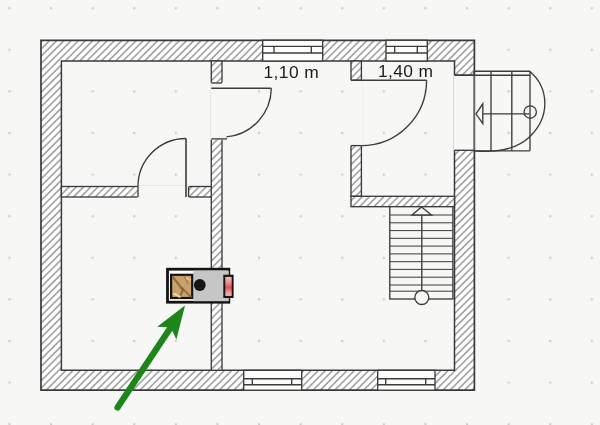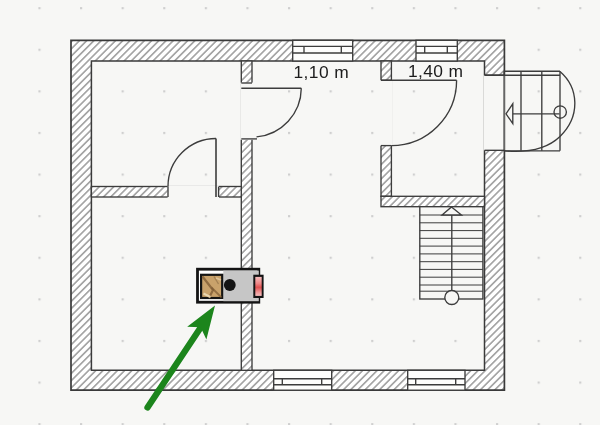--- a/index.html
+++ b/index.html
@@ -1,16 +1,16 @@
 <!DOCTYPE html>
 <html><head>
 <meta charset="utf-8">
 <style>
 html,body{margin:0;padding:0;background:#f7f7f5;}
-#c{width:532px;height:425px;position:relative;font-family:"Liberation Sans", sans-serif;margin-left:30px;}
+#c{width:532px;height:425px;position:relative;font-family:"Liberation Sans", sans-serif;}
 svg{display:block;}
 </style>
 </head>
 <body>
 <div id="c">
 <svg width="600" height="425" viewBox="0 0 600 425">
 <defs>
 <pattern id="hat" width="5.1" height="5.1" patternUnits="userSpaceOnUse" patternTransform="rotate(45)">
   <line x1="2.55" y1="-1" x2="2.55" y2="6.1" stroke="#666666" stroke-width="1"></line>
 </pattern>

